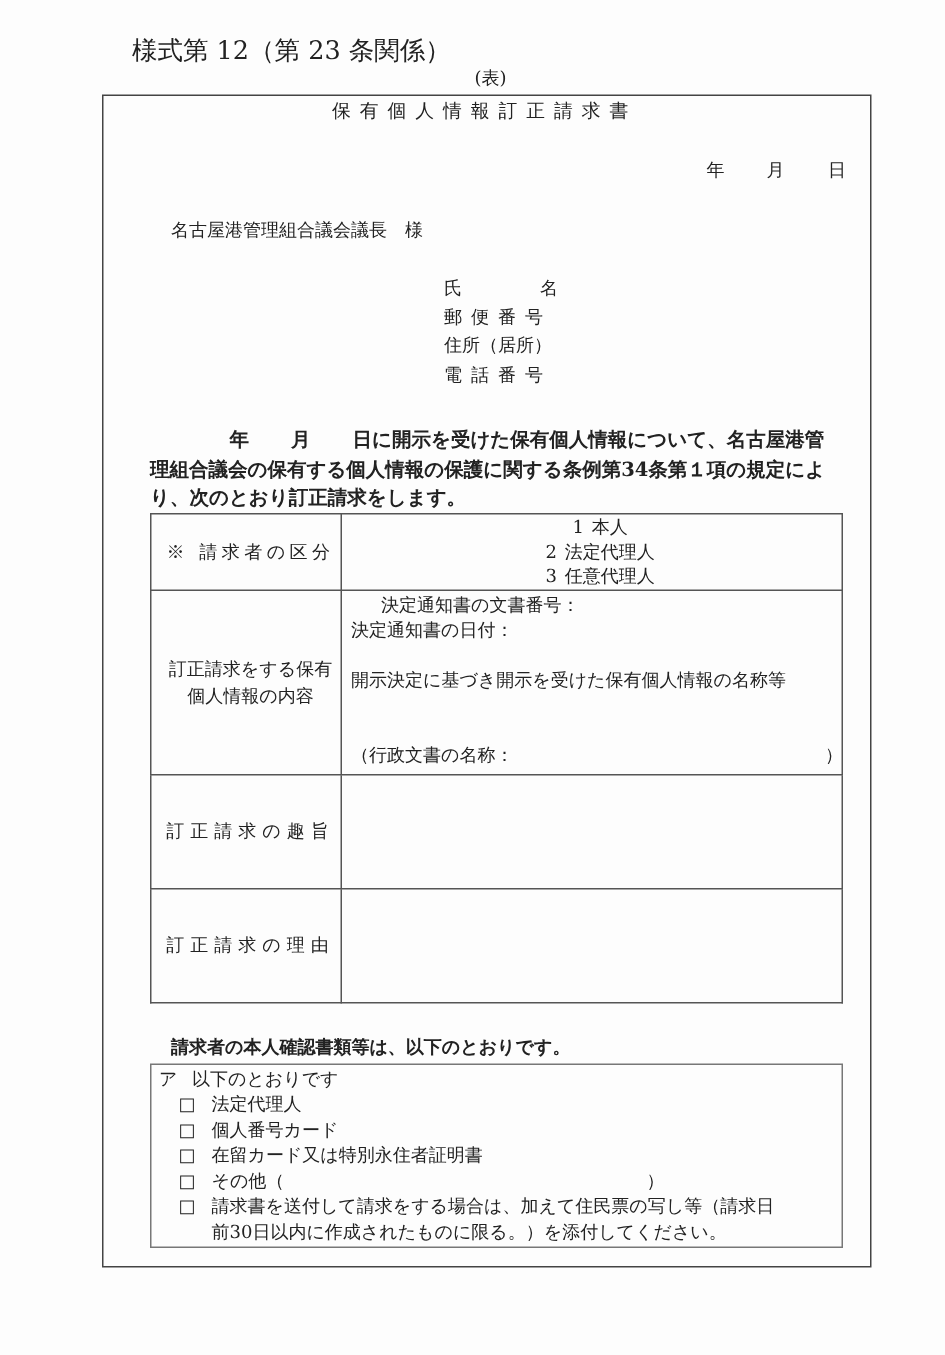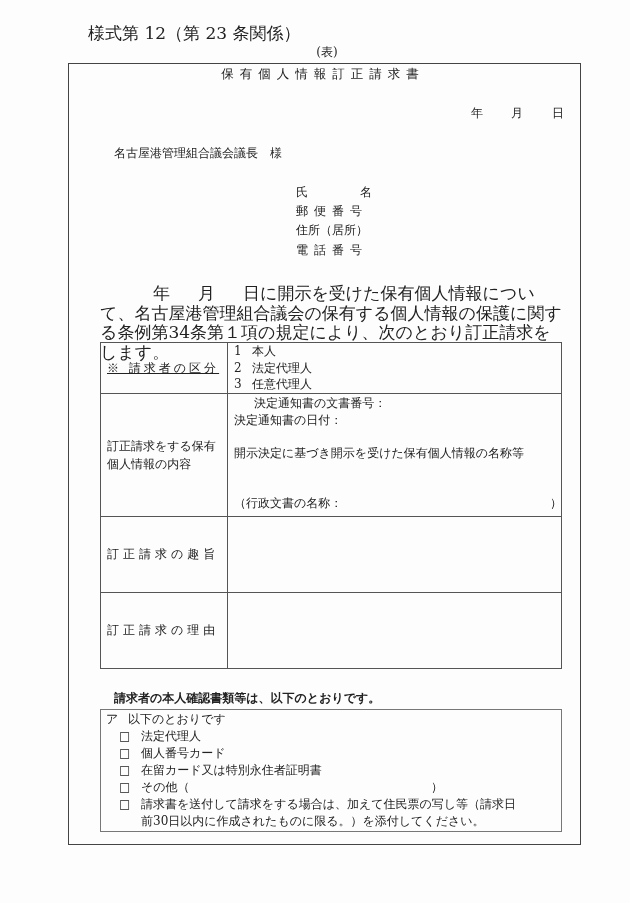--- a/index.html
+++ b/index.html
@@ -19,36 +19,36 @@
     .date-y { left: 471px; top: 105px; }
     .date-m { left: 511px; top: 105px; }
     .date-d { left: 552px; top: 105px; }
     .addressee { left: 114px; top: 145px; }
     .addressee .sama { margin-left: 12px; }
     .req-field { left: 296px; font-size: 12px; }
     .f-name { top: 184px; width: 76px; display: flex; justify-content: space-between; }
     .f-zip { top: 203px; letter-spacing: 6px; }
     .f-addr { top: 222px; }
     .f-tel { top: 242px; letter-spacing: 6px; }
-    .para { left: 100px; width: 462px; top: 284px; line-height: 19.5px; white-space: normal; font-size: 17px; }
+    .para { left: 100px; width: 462px; top: 284px; line-height: 19.5px; white-space: normal; font-size: 13px; font-weight: bold; }
     .para .lead { display: inline-block; width: 53px; }
     .para .gap { display: inline-block; width: 28px; }
 
     table.main {
       position: absolute; left: 100px; top: 342px; width: 462px;
       border-collapse: collapse; table-layout: fixed; font-size: 12px;
     }
-    table.main td { border: 1px solid #555; vertical-align: middle; padding: 0; }
+    table.main td { border: 1px solid #555; vertical-align: middle; padding: 0; text-align: center; }
     table.main td.lbl { width: 120px; padding-left: 6px; }
     table.main td.val { padding-left: 6px; line-height: 16.5px; }
     .row1 { height: 51px; }
     .row2 { height: 122px; }
     .row3 { height: 76px; }
     .row4 { height: 76px; }
-    .lbl-spaced { letter-spacing: 3px; text-decoration: underline; }
+    .lbl-spaced { letter-spacing: 3px; }
     .lbl-spaced2 { letter-spacing: 4px; }
     .num { display: inline-block; width: 18px; }
     .val2 { position: relative; height: 122px; }
     .val2 .l1 { position: absolute; top: 1px; left: 6px; margin-left: 20px; }
     .val2 .l2 { position: absolute; top: 18px; left: 6px; }
     .val2 .l3 { position: absolute; top: 51px; left: 6px; }
     .val2 .l4 { position: absolute; top: 101px; left: 6px; width: 328px; display: flex; justify-content: space-between; }
     .lbl2 { line-height: 18px; }
 
     .id-intro { left: 114px; top: 690px; font-weight: bold; }

